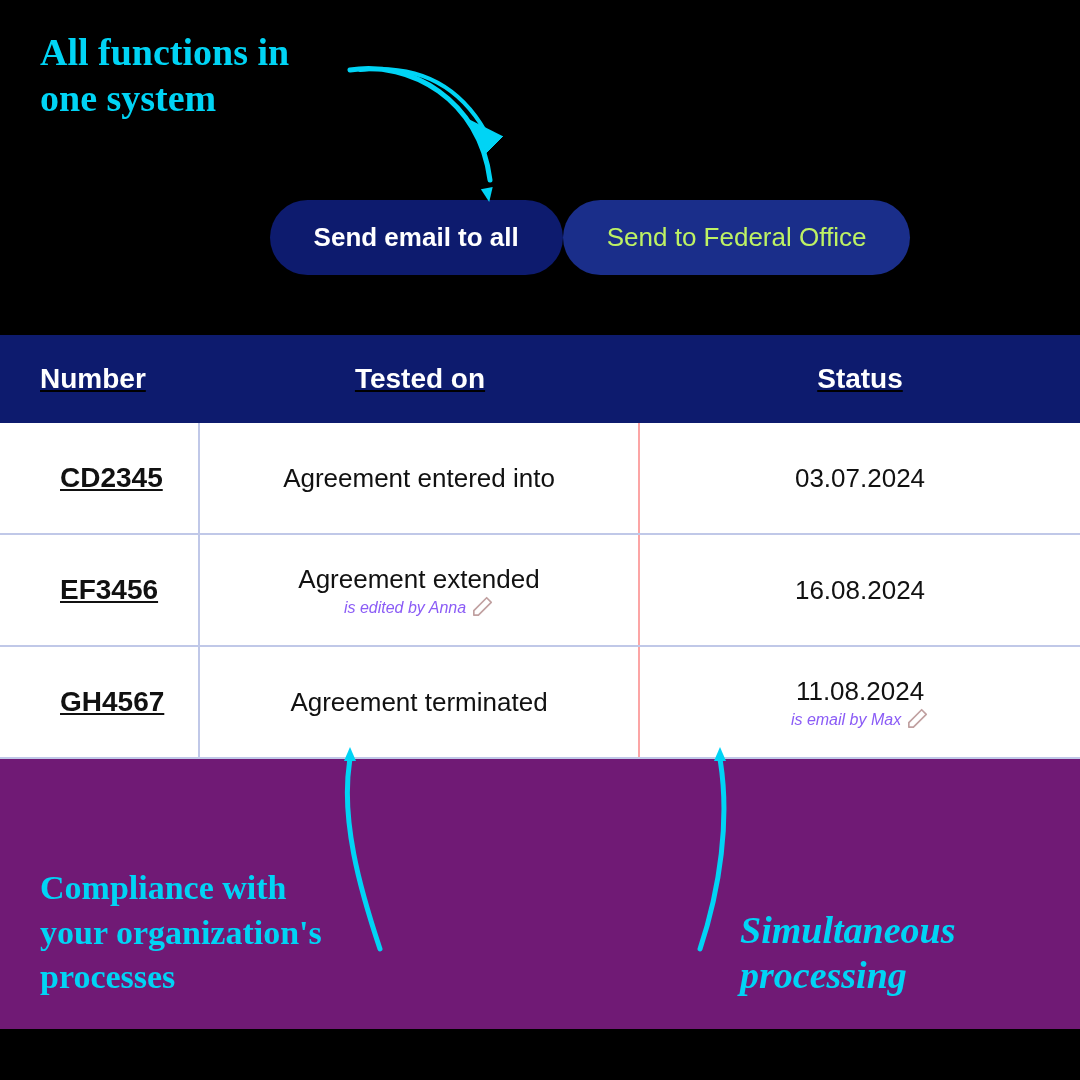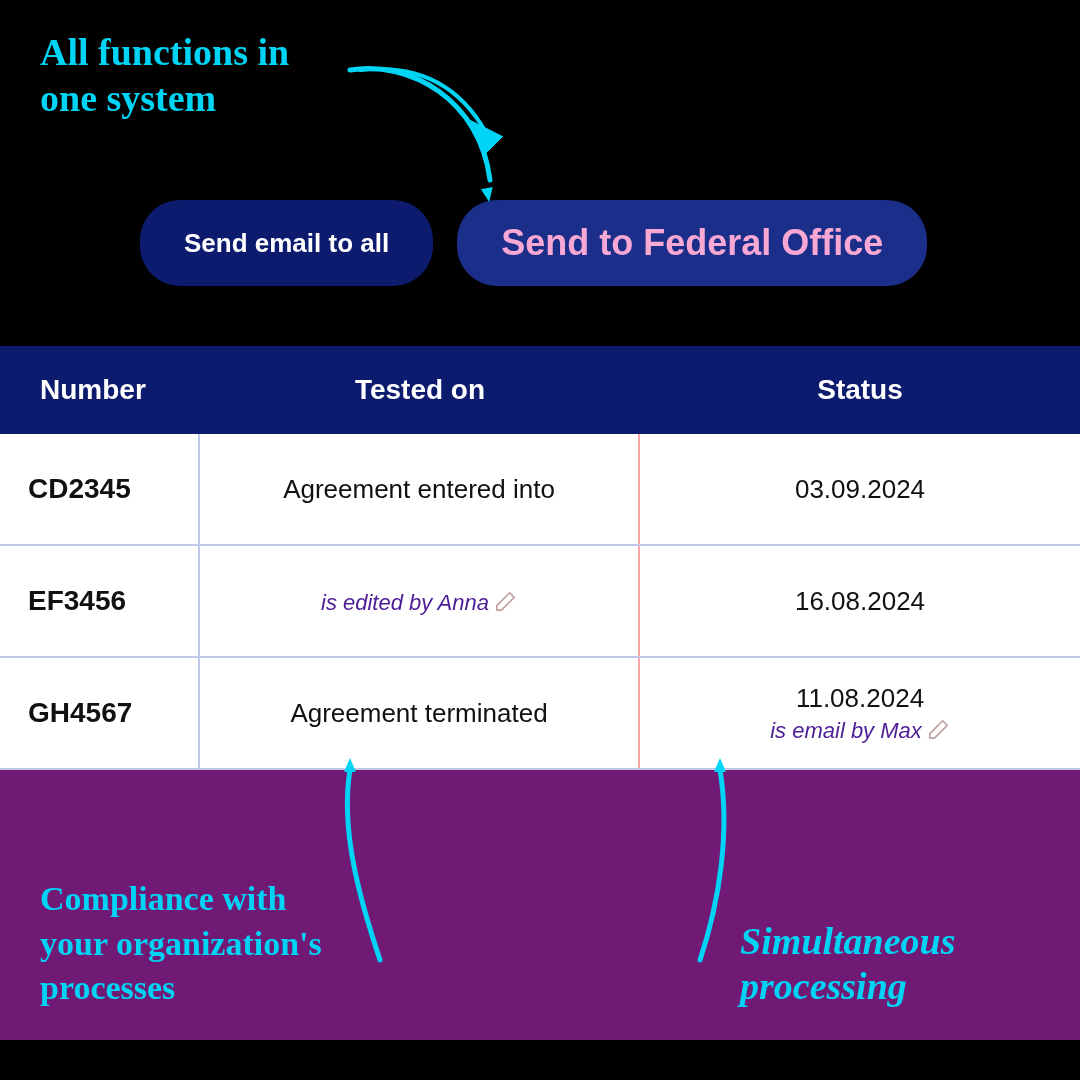--- a/index.html
+++ b/index.html
@@ -34,58 +34,59 @@
     .arrow-top {
       position: absolute;
       top: 60px;
       left: 320px;
       width: 220px;
       height: 150px;
     }
 
     .buttons-row {
       display: flex;
-      gap: 24px;
+      justify-content: center;
       padding: 160px 0 30px 100px;
     }
 
     .btn-primary {
       background: #0d1b6e;
       color: #fff;
       border: none;
       border-radius: 40px;
       padding: 22px 44px;
       font-size: 26px;
       font-weight: 600;
       cursor: pointer;
       white-space: nowrap;
     }
 
     .btn-secondary {
       background: #1a2e8a;
-      color: #f9a8d4;
+      color: #bef264;
       border: none;
       border-radius: 40px;
       padding: 22px 44px;
-      font-size: 36px;
-      font-weight: 700;
+      font-size: 26px;
+      font-weight: 400;
       cursor: pointer;
       white-space: nowrap;
     }
 
     .table-section {
       background: #fff;
       margin: 0;
     }
 
     .table-header {
       background: #0d1b6e;
       display: grid;
       grid-template-columns: 200px 1fr 1fr;
       padding: 0;
+      text-decoration: underline;
     }
 
     .table-header-cell {
       color: #fff;
       font-size: 28px;
       font-weight: 700;
       padding: 28px 30px;
       text-align: center;
     }
 
@@ -112,33 +113,34 @@
       display: flex;
       flex-direction: column;
       align-items: center;
       justify-content: center;
       min-height: 110px;
     }
 
     .table-cell:first-child {
       text-align: left;
       align-items: flex-start;
-      padding-left: 28px;
+      padding-left: 60px;
       font-weight: 600;
       font-size: 28px;
       border-right: 2px solid #c0c8e8;
+      text-decoration: underline;
     }
 
     .table-cell:last-child {
       border-right: none;
     }
 
     .edit-label {
-      color: #4c1d95;
-      font-size: 22px;
+      color: #8b5cf6;
+      font-size: 16px;
       font-style: italic;
       margin-top: 4px;
     }
 
     .edit-row {
       display: flex;
       align-items: center;
       gap: 6px;
     }
 
@@ -210,26 +212,27 @@
 <div class="table-section">
   <div class="table-header">
     <div class="table-header-cell">Number</div>
     <div class="table-header-cell">Tested on</div>
     <div class="table-header-cell">Status</div>
   </div>
 
   <div class="table-row">
     <div class="table-cell">CD2345</div>
     <div class="table-cell">Agreement entered into</div>
-    <div class="table-cell">03.09.2024</div>
+    <div class="table-cell">03.07.2024</div>
   </div>
 
   <div class="table-row">
     <div class="table-cell">EF3456</div>
     <div class="table-cell">
+      <span>Agreement extended</span>
       <div class="edit-row">
         <span class="edit-label">is edited by Anna</span>
         <svg class="pencil-svg" width="22" height="22" viewBox="0 0 24 24" fill="none">
           <path d="M16 3l5 5L7 22H2v-5L16 3z" stroke="#c0a0a0" stroke-width="1.8" stroke-linecap="round" stroke-linejoin="round"></path>
         </svg>
       </div>
     </div>
     <div class="table-cell">16.08.2024</div>
   </div>
 

